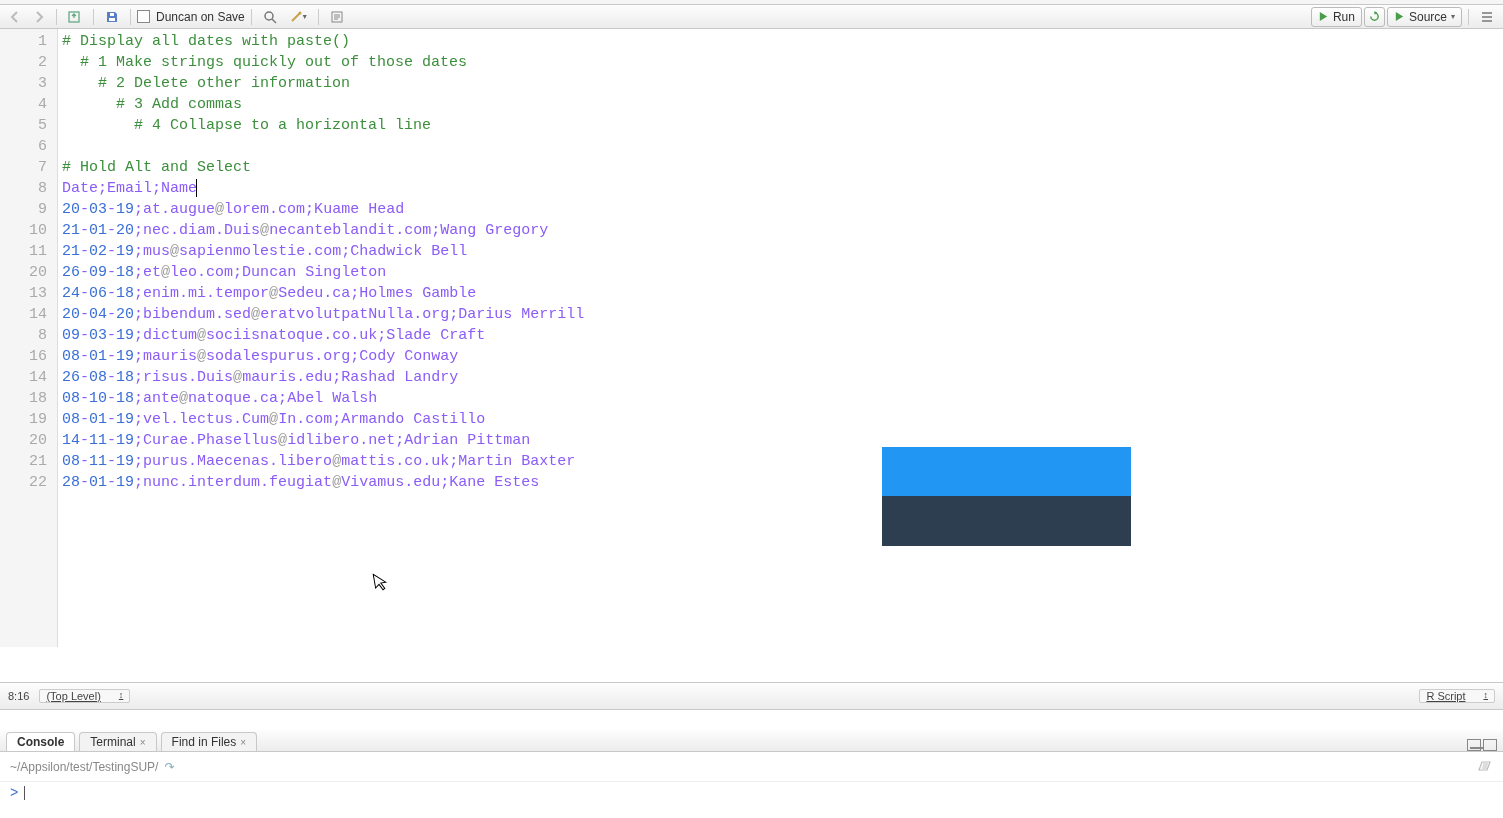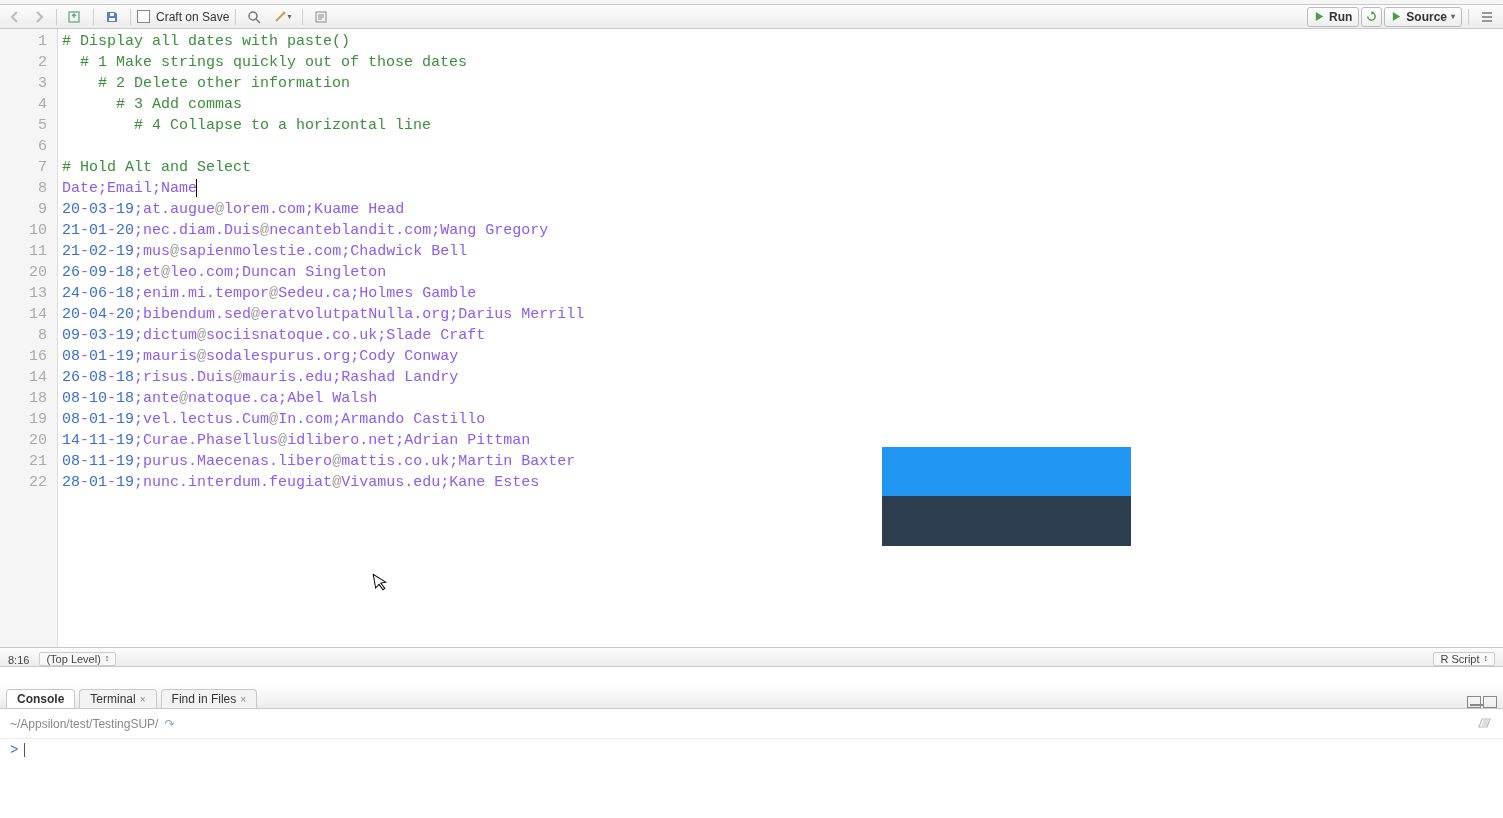--- a/index.html
+++ b/index.html
@@ -42,21 +42,21 @@
     border: 1px solid transparent;
     border-radius: 3px;
     cursor: pointer;
   }
   .toolbar .sep {
     width: 1px; height: 16px; background:#ccc; margin: 0 4px;
   }
   .toolbar .chk {
     width: 13px; height:13px; border:1px solid #888; background:#fff; margin-right:4px;
   }
-  .toolbar-right { margin-left: auto; display:flex; align-items:center; gap:2px;font-weight:bold;}
+  .toolbar-right { margin-left: auto; display:flex; align-items:center; gap:2px;}
   .run-btn {
     display:inline-flex; align-items:center; gap:4px;
     padding: 0 6px; height:20px; border:1px solid #bbb;
     background: linear-gradient(#fff,#eee); border-radius:3px;
     cursor:pointer; font-size:12px;
   }
   .run-btn svg { width:11px; height:11px; }
 
   
   .editor {
@@ -113,33 +113,34 @@
   .mouse {
     position:absolute;
     left: 374px; top: 572px;
     font-size: 16px; color:#000;
     z-index: 60;
     transform: rotate(-10deg);
   }
 
   
   .statusbar {
-    height: 20px;
+    height: 28px;
     background: linear-gradient(#fdfdfd,#ececec);
     border-top: 1px solid #c8c8c8;
     border-bottom: 1px solid #c8c8c8;
-    display:flex; align-items:flex-end;
+    display:flex; align-items:center;
     font-family: "Segoe UI", Arial, sans-serif;
     font-size: 11px; color:#444;
     padding: 0 8px;
+    margin-top: 35px;
   }
   .statusbar .right { margin-left:auto; }
   .scope-btn {
     border:1px solid #ccc; padding: 0 6px; margin-left:10px;
-    border-radius:2px; background:#f8f8f8; display:inline-flex; gap:4px;
+    border-radius:2px; background:#f8f8f8; display:inline-flex; gap:18px;text-decoration:underline;
   }
 
   
   .tabs {
     height: 22px;
     background: linear-gradient(#fdfdfd,#ececec);
     border-bottom: 1px solid #c8c8c8;
     display:flex; align-items:flex-end;
     font-family: "Segoe UI", Arial, sans-serif;
     font-size: 12px;
@@ -223,21 +224,21 @@
   <span class="sep"></span>
   <span class="tb-btn">
       <svg width="14" height="14" viewBox="0 0 14 14">
         <path d="M2 2 H10 L12 4 V12 H2 Z" fill="#5b7fc7"></path>
         <rect x="4" y="8" width="6" height="3" fill="#fff"></rect>
         <rect x="5" y="3" width="4" height="3" fill="#fff"></rect>
       </svg>
     </span>
   <span class="sep"></span>
   <span class="chk"></span>
-  <span>Craft on Save</span>
+  <span>Duncan on Save</span>
   <span class="sep"></span>
   <span class="tb-btn">
       <svg width="14" height="14" viewBox="0 0 14 14">
         <circle cx="6" cy="6" r="4" fill="none" stroke="#777" stroke-width="1.5"></circle>
         <line x1="9" y1="9" x2="13" y2="13" stroke="#777" stroke-width="1.5"></line>
       </svg>
     </span>
   <span class="tb-btn">
       <svg width="14" height="14" viewBox="0 0 14 14">
         <line x1="3" y1="11" x2="11" y2="3" stroke="#c9a24a" stroke-width="2"></line>

